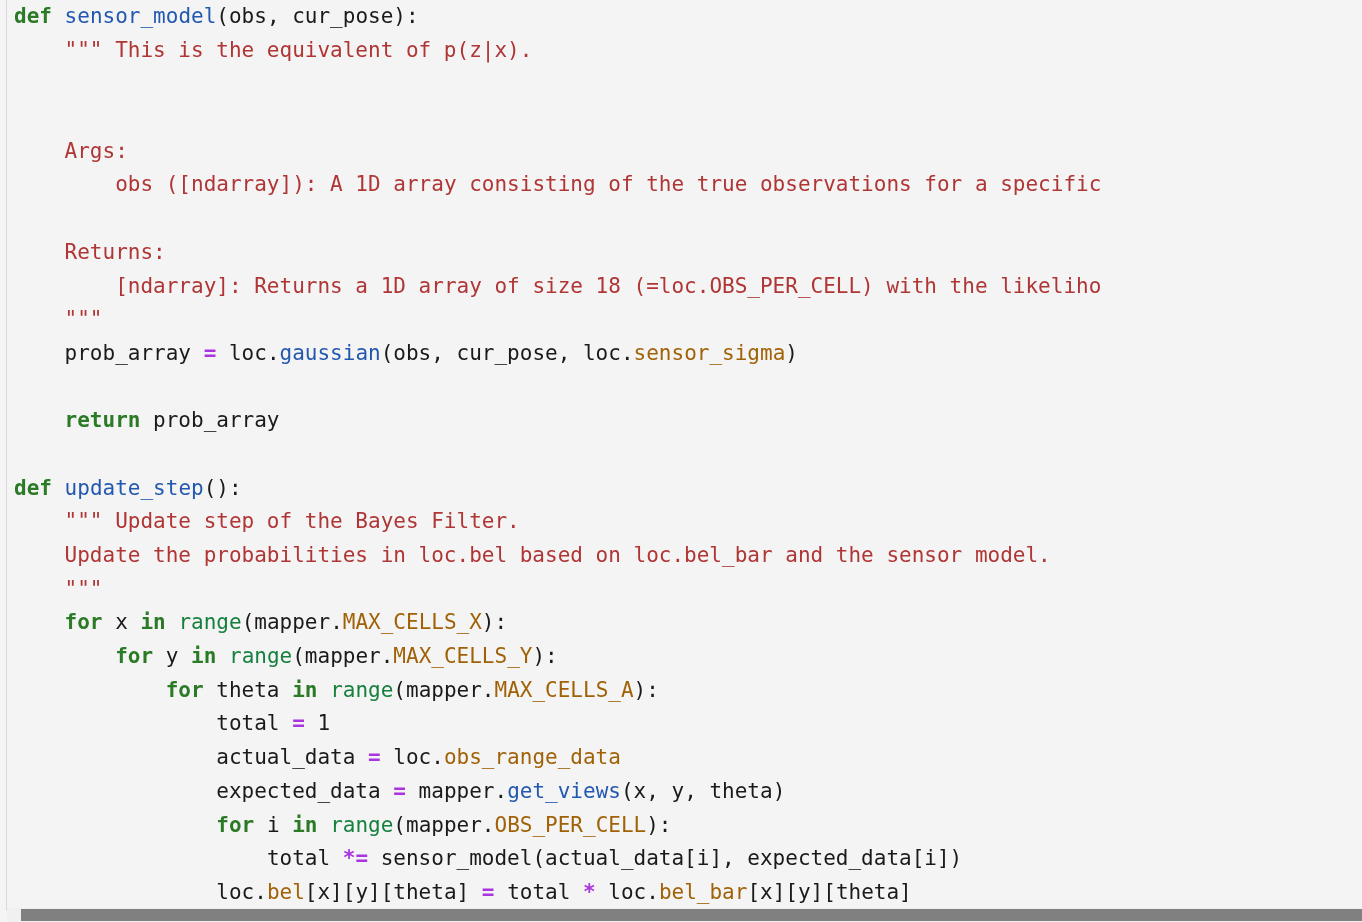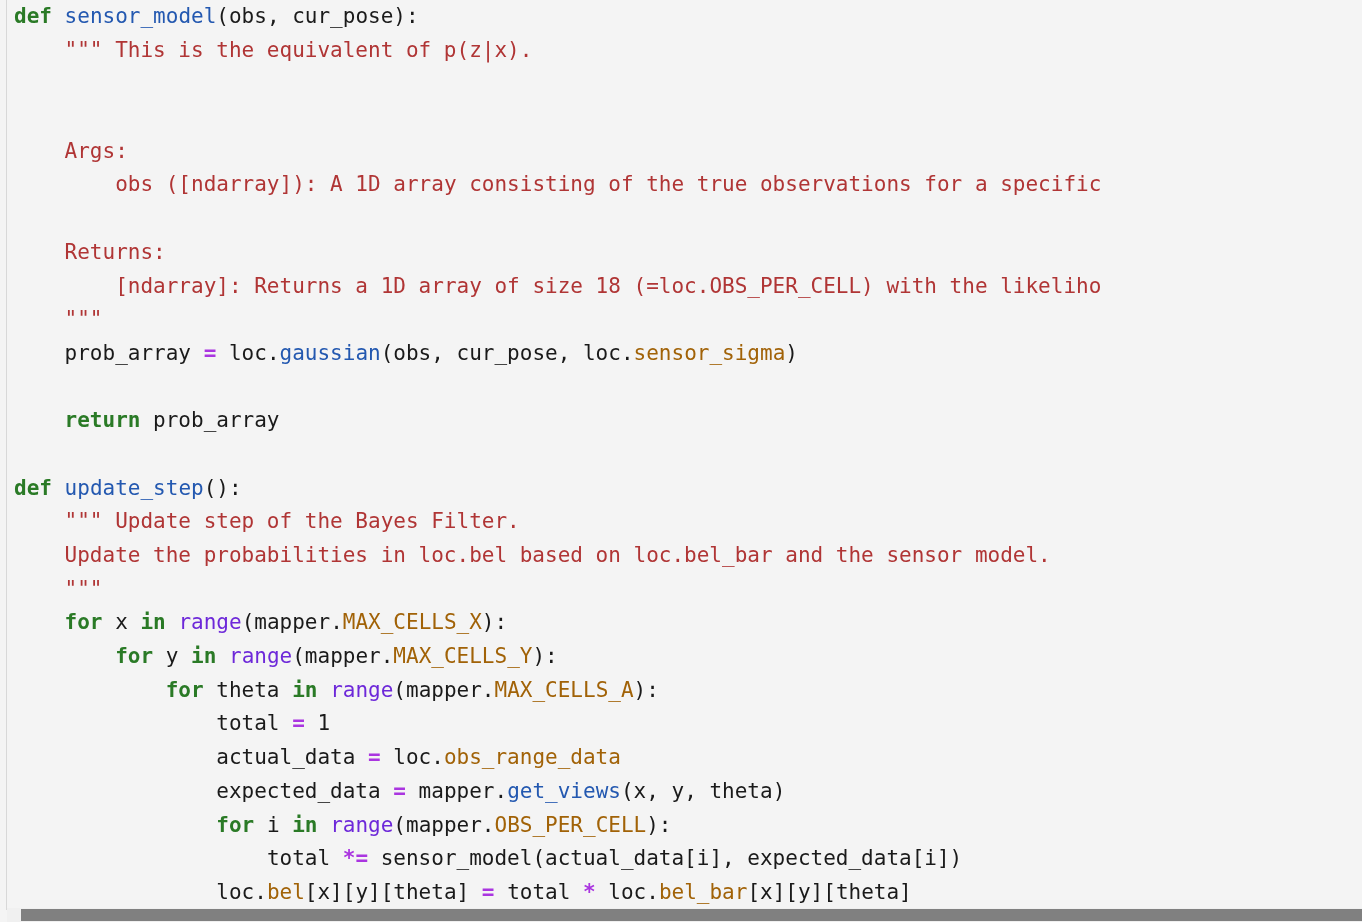--- a/index.html
+++ b/index.html
@@ -60,21 +60,21 @@
   #hscroll-thumb {
     position: absolute;
     left: 14px;
     bottom: 1px;
     width: 1348px;
     height: 12px;
     background: #808080;
     border-radius: 0px;
   }
 </style>
-<style>.kw{color:#2a7a26}.bi{color:#6d28d9}.fn{color:#2358b0}.attr{color:#a16207}.str{color:#b03535}.op{color:#aa35e0}#editor{background:#f4f4f4}#gutter-line{background:#d8d8d8}#hscroll-thumb{background:#808080}#hscroll-track{background:#f0f0f0}</style></head>
+<style>.kw{color:#2a7a26}.bi{color:#15803d}.fn{color:#2358b0}.attr{color:#a16207}.str{color:#b03535}.op{color:#aa35e0}#editor{background:#f4f4f4}#gutter-line{background:#d8d8d8}#hscroll-thumb{background:#808080}#hscroll-track{background:#f0f0f0}</style></head>
 <body>
 
 <div id="editor">
 
   <div id="gutter-line"></div>
 
   <div id="code"><span class="line"><span class="kw">def</span><span class="pl"> </span><span class="fn">sensor_model</span><span class="pl">(obs, cur_pose):</span></span><span class="line"><span class="pl">    </span><span class="str">""" This is the equivalent of p(z|x).</span></span><span class="line">&nbsp;</span><span class="line">&nbsp;</span><span class="line"><span class="pl">    </span><span class="str">Args:</span></span><span class="line"><span class="pl">        </span><span class="str">obs ([ndarray]): A 1D array consisting of the true observations for a specific</span></span><span class="line">&nbsp;</span><span class="line"><span class="pl">    </span><span class="str">Returns:</span></span><span class="line"><span class="pl">        </span><span class="str">[ndarray]: Returns a 1D array of size 18 (=loc.OBS_PER_CELL) with the likeliho</span></span><span class="line"><span class="pl">    </span><span class="str">"""</span></span><span class="line"><span class="pl">    </span><span class="pl">prob_array </span><span class="op">=</span><span class="pl"> loc.</span><span class="fn">gaussian</span><span class="pl">(obs, cur_pose, loc.</span><span class="attr">sensor_sigma</span><span class="pl">)</span></span><span class="line">&nbsp;</span><span class="line"><span class="pl">    </span><span class="kw">return</span><span class="pl"> prob_array</span></span><span class="line">&nbsp;</span><span class="line"><span class="kw">def</span><span class="pl"> </span><span class="fn">update_step</span><span class="pl">():</span></span><span class="line"><span class="pl">    </span><span class="str">""" Update step of the Bayes Filter.</span></span><span class="line"><span class="pl">    </span><span class="str">Update the probabilities in loc.bel based on loc.bel_bar and the sensor model.</span></span><span class="line"><span class="pl">    </span><span class="str">"""</span></span><span class="line"><span class="pl">    </span><span class="kw">for</span><span class="pl"> x </span><span class="kw">in</span><span class="pl"> </span><span class="bi">range</span><span class="pl">(mapper.</span><span class="attr">MAX_CELLS_X</span><span class="pl">):</span></span><span class="line"><span class="pl">        </span><span class="kw">for</span><span class="pl"> y </span><span class="kw">in</span><span class="pl"> </span><span class="bi">range</span><span class="pl">(mapper.</span><span class="attr">MAX_CELLS_Y</span><span class="pl">):</span></span><span class="line"><span class="pl">            </span><span class="kw">for</span><span class="pl"> theta </span><span class="kw">in</span><span class="pl"> </span><span class="bi">range</span><span class="pl">(mapper.</span><span class="attr">MAX_CELLS_A</span><span class="pl">):</span></span><span class="line"><span class="pl">                </span><span class="pl">total </span><span class="op">=</span><span class="pl"> </span><span class="num">1</span></span><span class="line"><span class="pl">                </span><span class="pl">actual_data </span><span class="op">=</span><span class="pl"> loc.</span><span class="attr">obs_range_data</span></span><span class="line"><span class="pl">                </span><span class="pl">expected_data </span><span class="op">=</span><span class="pl"> mapper.</span><span class="fn">get_views</span><span class="pl">(x, y, theta)</span></span><span class="line"><span class="pl">                </span><span class="kw">for</span><span class="pl"> i </span><span class="kw">in</span><span class="pl"> </span><span class="bi">range</span><span class="pl">(mapper.</span><span class="attr">OBS_PER_CELL</span><span class="pl">):</span></span><span class="line"><span class="pl">                    </span><span class="pl">total </span><span class="op">*=</span><span class="pl"> sensor_model(actual_data[i], expected_data[i])</span></span><span class="line"><span class="pl">                </span><span class="pl">loc.</span><span class="attr">bel</span><span class="pl">[x][y][theta] </span><span class="op">=</span><span class="pl"> total </span><span class="op">*</span><span class="pl"> loc.</span><span class="attr">bel_bar</span><span class="pl">[x][y][theta]</span></span></div>
 
   <div id="hscroll-track">
     <div id="hscroll-thumb"></div>

